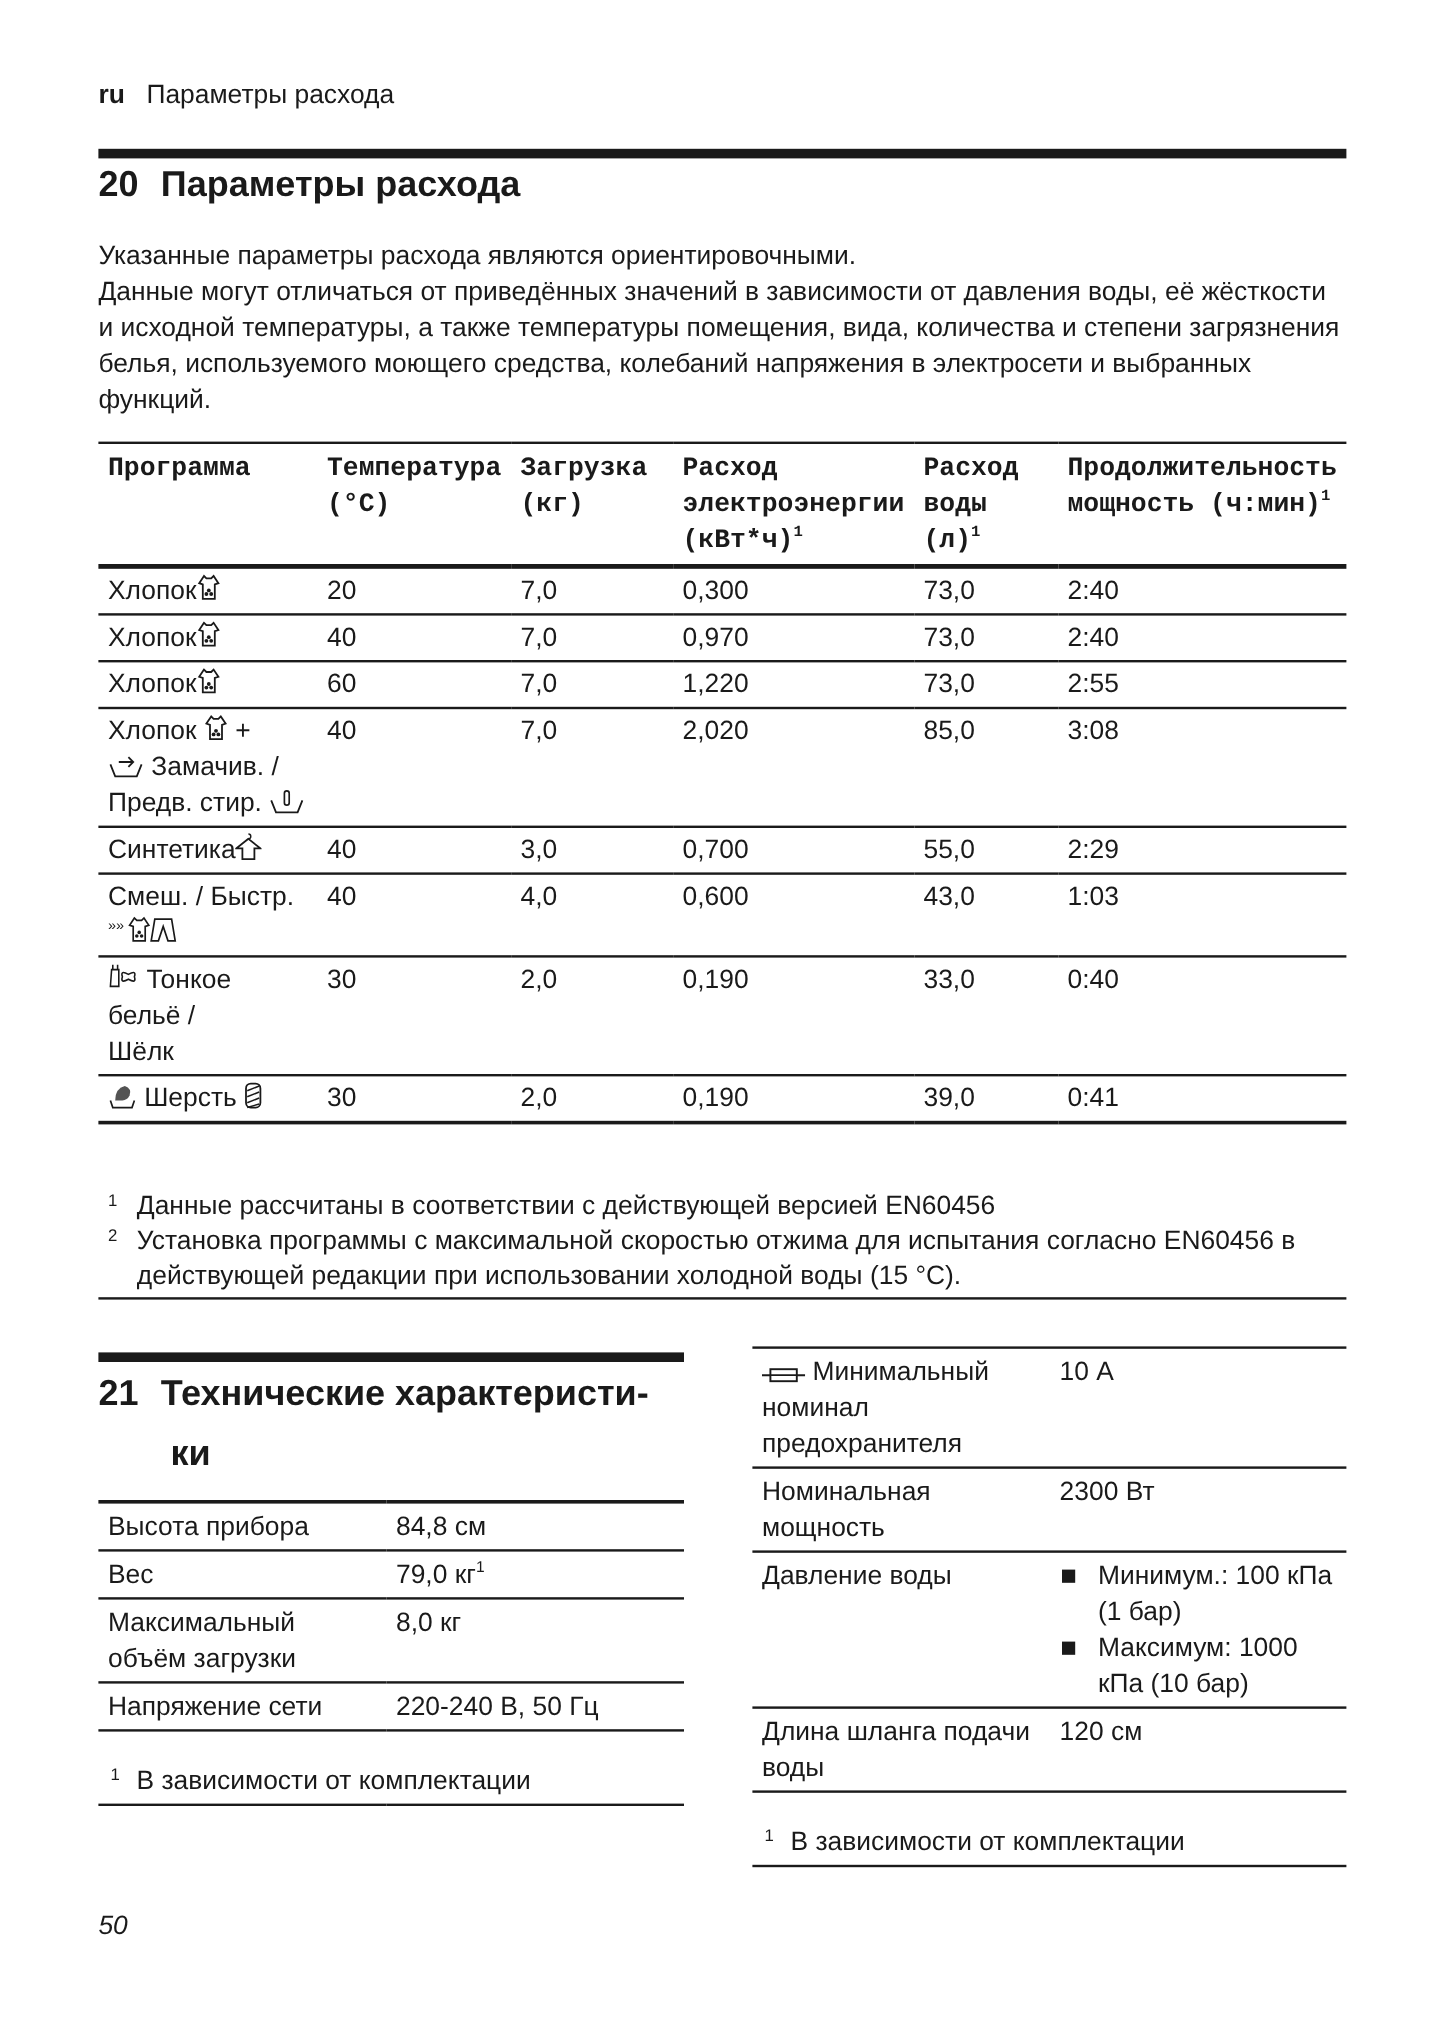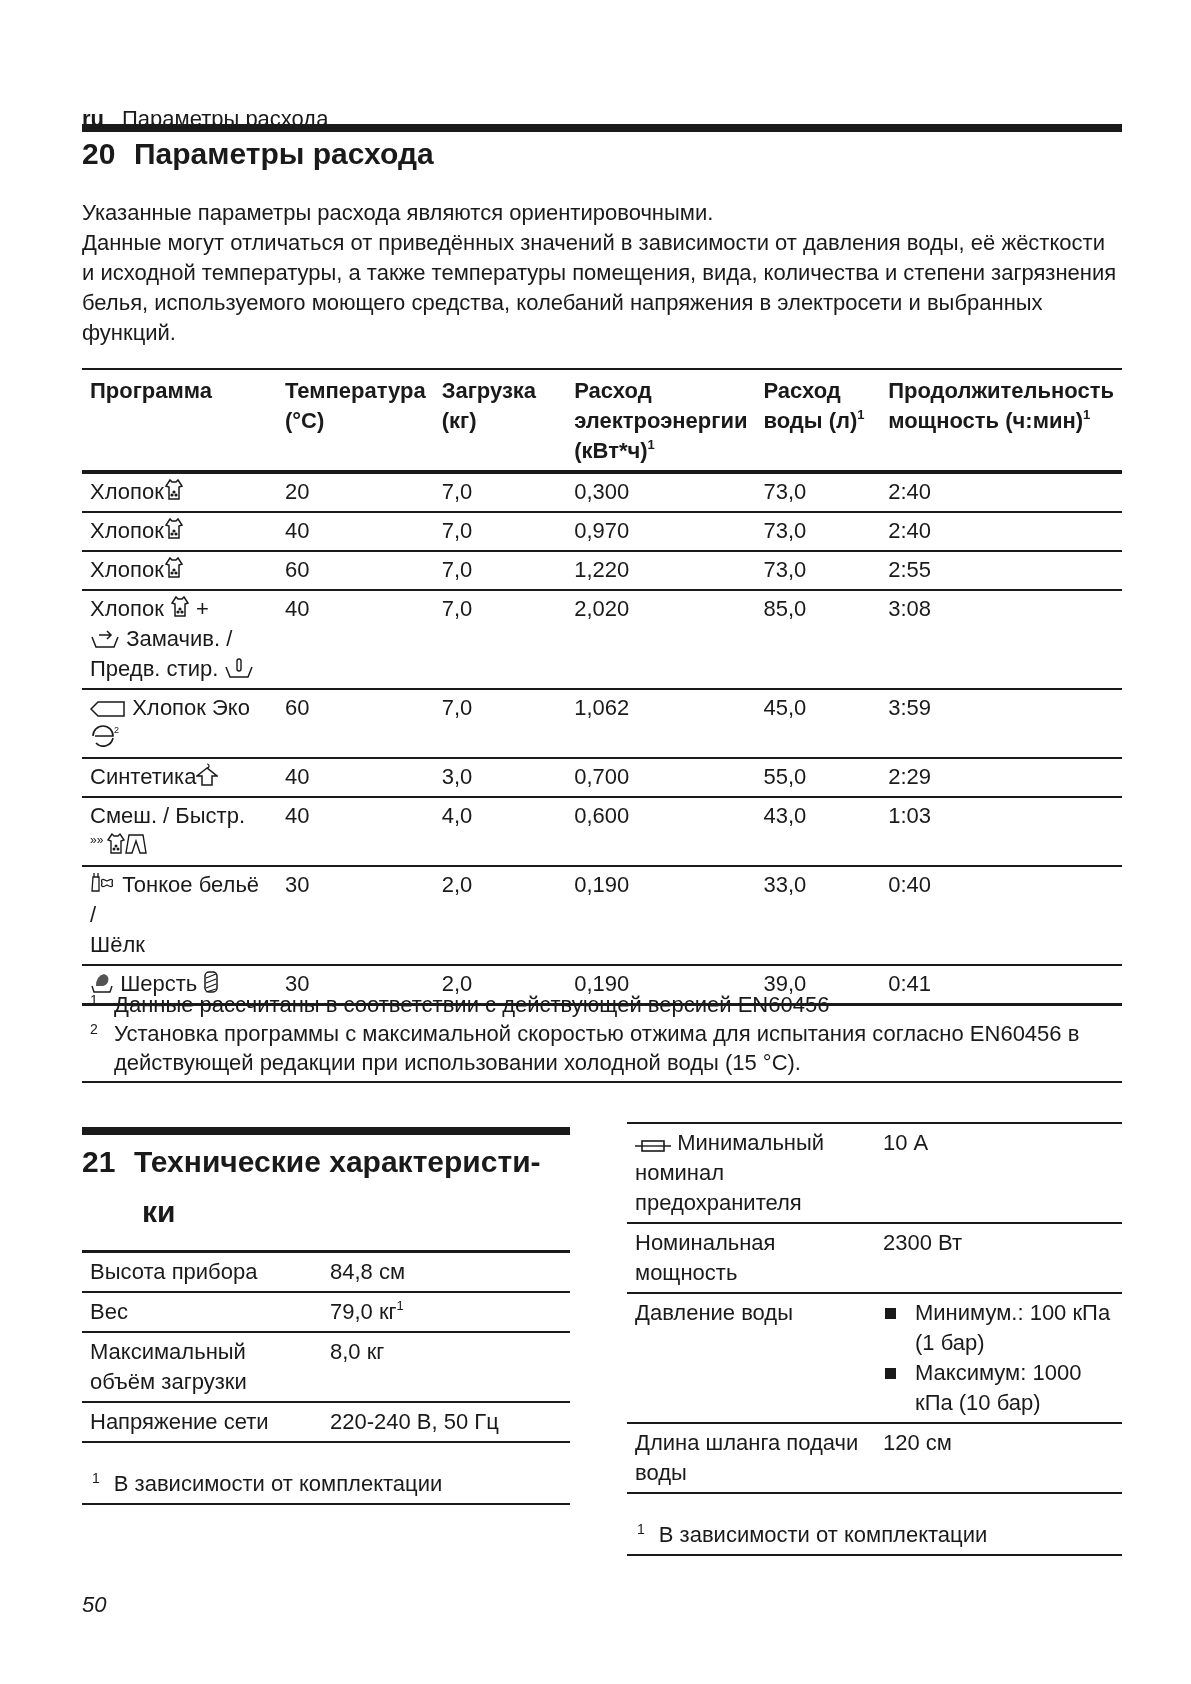--- a/index.html
+++ b/index.html
@@ -1,32 +1,32 @@
 <!DOCTYPE html>
 <html><head>
 <meta charset="utf-8">
 <style>
   html, body { margin: 0; padding: 0; background: #ffffff; }
   body {
     width: 1191px; height: 1684px; position: relative; overflow: hidden;
     font-family: "Liberation Sans", "DejaVu Sans", sans-serif;
     color: #1a1a1a;
   }
-  .running-head { position: absolute; left: 82px; top: 66px; font-size: 22px; margin-top: 40px; }
+  .running-head { position: absolute; left: 82px; top: 66px; font-size: 22px; }
   .running-head .lang { font-weight: bold; margin-right: 18px; }
   .rule-thick { position: absolute; height: 8px; background: #1a1a1a; }
   .h1 { position: absolute; font-weight: bold; font-size: 30px; line-height: 44px; }
   .h1 .num { display: inline-block; width: 52px; }
   .intro { position: absolute; left: 82px; top: 198px; width: 1040px; font-size: 22px; line-height: 30px; }
   .intro p { margin: 0; }
 
   table { border-collapse: collapse; }
   .cons { position: absolute; left: 82px; top: 368px; width: 1040px; font-size: 22px; }
   .cons th, .cons td { text-align: left; vertical-align: top; padding: 6px 8px 6px 8px; line-height: 30px; }
-  .cons thead tr { border-top: 2px solid #1a1a1a; border-bottom: 4px solid #1a1a1a; }
+  .cons thead tr { border-top: 2px solid #1a1a1a; border-bottom: 4px solid #1a1a1a; font-family: Liberation Mono, monospace; }
   .cons th { font-weight: bold; padding-top: 6px; padding-bottom: 4px; }
   .cons tbody tr { border-bottom: 2px solid #1a1a1a; }
   .cons tbody tr:last-child { border-bottom: 3px solid #1a1a1a; }
   .cons td { padding-top: 3px; padding-bottom: 4px; }
   sup { font-size: 13px; vertical-align: 9px; line-height: 0; }
 
   .notes { position: absolute; left: 82px; top: 990px; width: 1040px; font-size: 22px; line-height: 29px; border-bottom: 2px solid #1a1a1a; padding-bottom: 4px; }
   .note { display: flex; }
   .note .mark { width: 24px; font-size: 14px; padding-left: 8px; flex: none; line-height: 20px; }
 
@@ -138,34 +138,20 @@
               <path d="M2 10 L6 20 L24 20 L28 10" fill="none" stroke="#1a1a1a" stroke-width="1.5"></path>
               <rect x="13" y="2" width="4" height="12" rx="2" fill="none" stroke="#1a1a1a" stroke-width="1.4"></rect>
             </svg></span></td>
         <td>40</td>
         <td>7,0</td>
         <td>2,020</td>
         <td>85,0</td>
         <td>3:08</td>
       </tr>
       <tr>
-        <td><span class="ico"><svg width="36" height="18" viewBox="0 0 36 18">
-              <path d="M8 2 L34 2 L34 16 L8 16 L1 9 Z" fill="none" stroke="#1a1a1a" stroke-width="1.5"></path>
-            </svg></span> <span>Хлопок Эко</span> <span class="ico"><svg width="30" height="24" viewBox="0 0 30 24">
-              <path d="M3 12 A10 10 0 1 1 23 12 L5 12" fill="none" stroke="#1a1a1a" stroke-width="1.6"></path>
-              <path d="M23 14 A10 10 0 0 1 6 19" fill="none" stroke="#1a1a1a" stroke-width="1.6"></path>
-              <text x="24" y="9" font-size="9" font-family="Liberation Sans, sans-serif" fill="#1a1a1a">2</text>
-            </svg></span></td>
-        <td>60</td>
-        <td>7,0</td>
-        <td>1,062</td>
-        <td>45,0</td>
-        <td>3:59</td>
-      </tr>
-      <tr>
         <td><span>Синтетика</span><span class="ico"><svg width="22" height="24" viewBox="0 0 22 24">
               <path d="M11 1 q2 0 2 2 q0 2 -2 2" fill="none" stroke="#1a1a1a" stroke-width="1.2"></path>
               <path d="M11 5 L1 13 L6 13 L6 22 L16 22 L16 13 L21 13 Z" fill="none" stroke="#1a1a1a" stroke-width="1.5"></path>
             </svg></span></td>
         <td>40</td>
         <td>3,0</td>
         <td>0,700</td>
         <td>55,0</td>
         <td>2:29</td>
       </tr>

